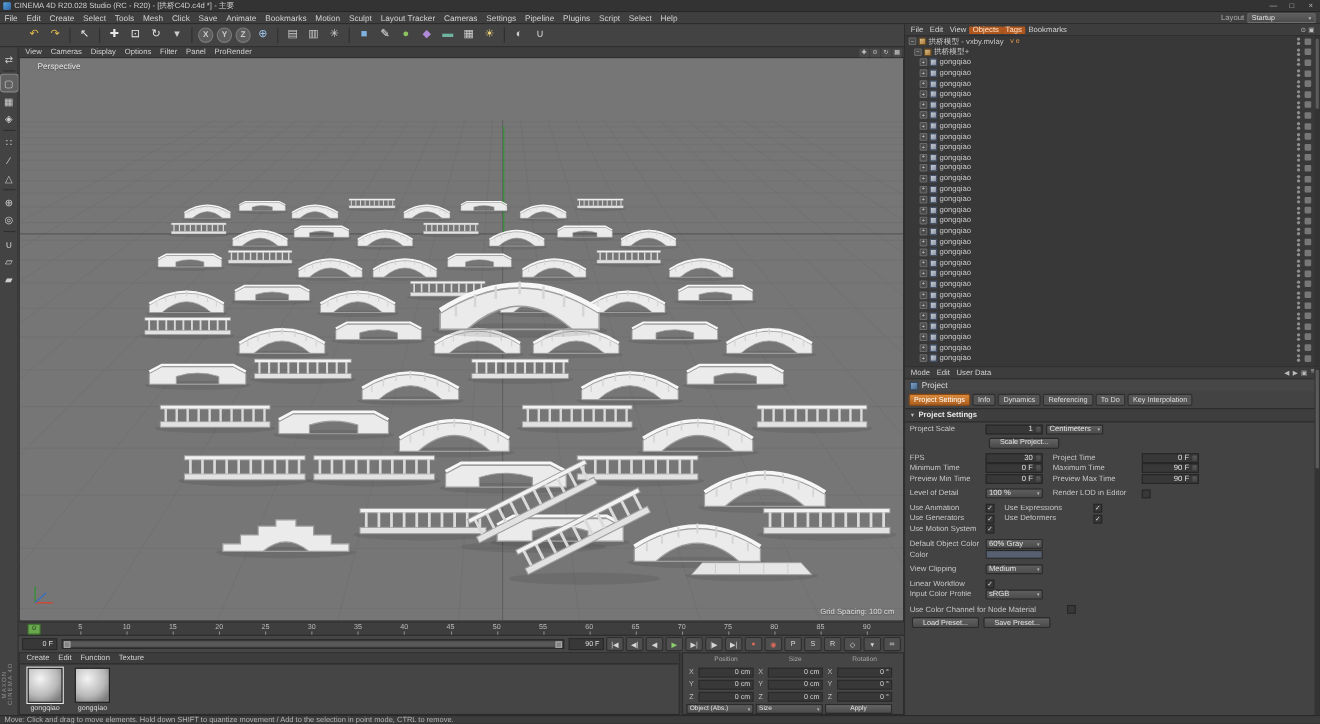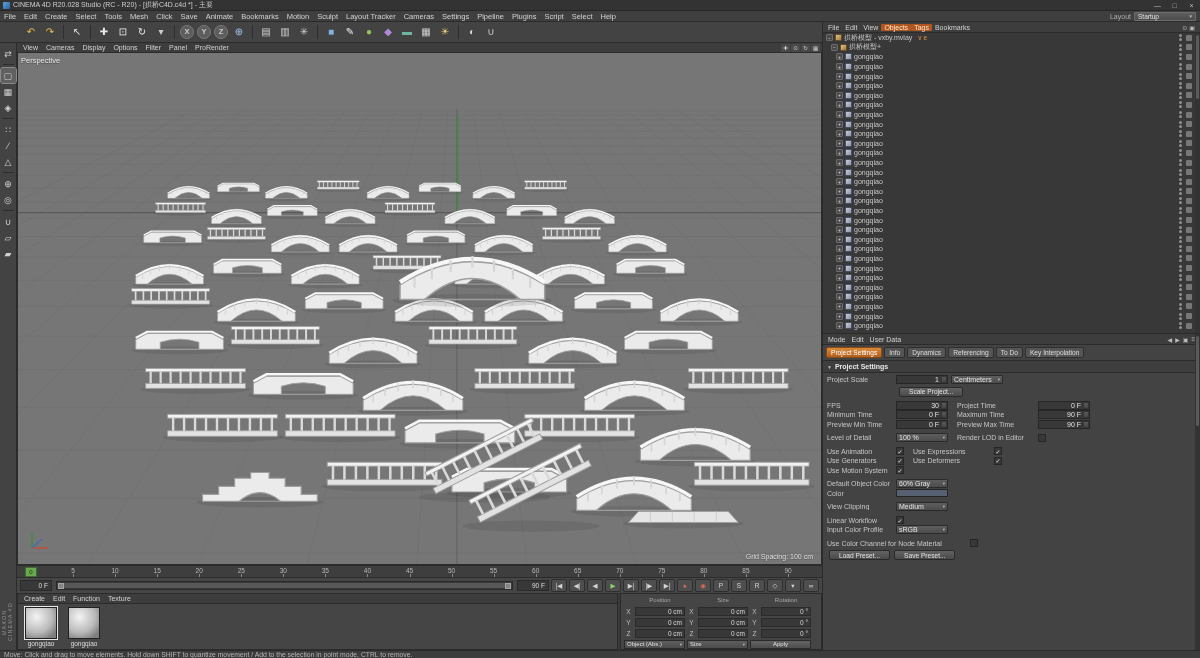--- a/index.html
+++ b/index.html
@@ -40,21 +40,21 @@
   
   .viewport{position:absolute;left:17px;top:43px;width:805px;height:522px;}
   .vp-menu{height:10px;background:#3d3d3d;border-bottom:1px solid #2b2b2b;display:flex;align-items:center;
            font-size:7px;padding-left:2px;}
   .vp-menu .mi{padding:0 4px;}
   .vp-icons{margin-left:auto;display:flex;gap:1px;padding-right:2px;}
   .vp-icons i{width:9px;height:8px;display:flex;align-items:center;justify-content:center;font-style:normal;
               font-size:5.5px;color:#ccc;background:#4a4a4a;border-radius:1px;}
   .scene{position:relative;height:512px;background:#767676;overflow:hidden;border:1px solid #2b2b2b;border-top:none;}
   #scene-svg{position:absolute;inset:0;width:100%;height:100%;}
-  .vp-label{position:absolute;left:3px;top:3px;font-size:7.5px;color:#e8e8e8;text-shadow:0 1px 1px rgba(0,0,0,.4);}
+  .vp-label{position:absolute;left:16px;top:3px;font-size:7.5px;color:#e8e8e8;text-shadow:0 1px 1px rgba(0,0,0,.4);}
   .grid-label{position:absolute;right:8px;bottom:4px;font-size:7px;color:#dedede;text-shadow:0 1px 1px rgba(0,0,0,.3);}
   .axis-gizmo{position:absolute;left:6px;bottom:8px;width:28px;height:28px;}
 
   
   .timeline{position:absolute;left:17px;top:565px;width:805px;height:28px;background:#464646;border-top:1px solid #2b2b2b;}
   .ruler{position:relative;height:12px;background:#3e3e3e;border-bottom:1px solid #2b2b2b;}
   .tick{position:absolute;top:1px;font-size:6.5px;color:#b9b9b9;transform:translateX(-50%);}
   .tickline{position:absolute;bottom:0;width:1px;height:3px;background:#8a8a8a;}
   .playhead{position:absolute;left:8px;top:1px;width:12px;height:10px;background:#6aa84f;border:1px solid #3c6e2a;border-radius:1px;
             display:flex;align-items:center;justify-content:center;font-size:6px;color:#14290d;}
@@ -981,20 +981,24 @@
             <span class="mi">Edit</span>
             <span class="mi">User Data</span>
           </div>
         <div class="am-nav" id="amnav">
             <i>◀</i>
             <i>▶</i>
             <i>▣</i>
             <i>≡</i>
           </div>
       </div>
+      <div class="am-obj">
+        <span class="obj-ic"></span>
+        <span>Project</span>
+      </div>
       <div class="am-tabs" id="amtabs">
           <span class="am-tab active">Project Settings</span>
           <span class="am-tab">Info</span>
           <span class="am-tab">Dynamics</span>
           <span class="am-tab">Referencing</span>
           <span class="am-tab">To Do</span>
           <span class="am-tab">Key Interpolation</span>
         </div>
       <div class="am-section">
         <i>▼</i>

